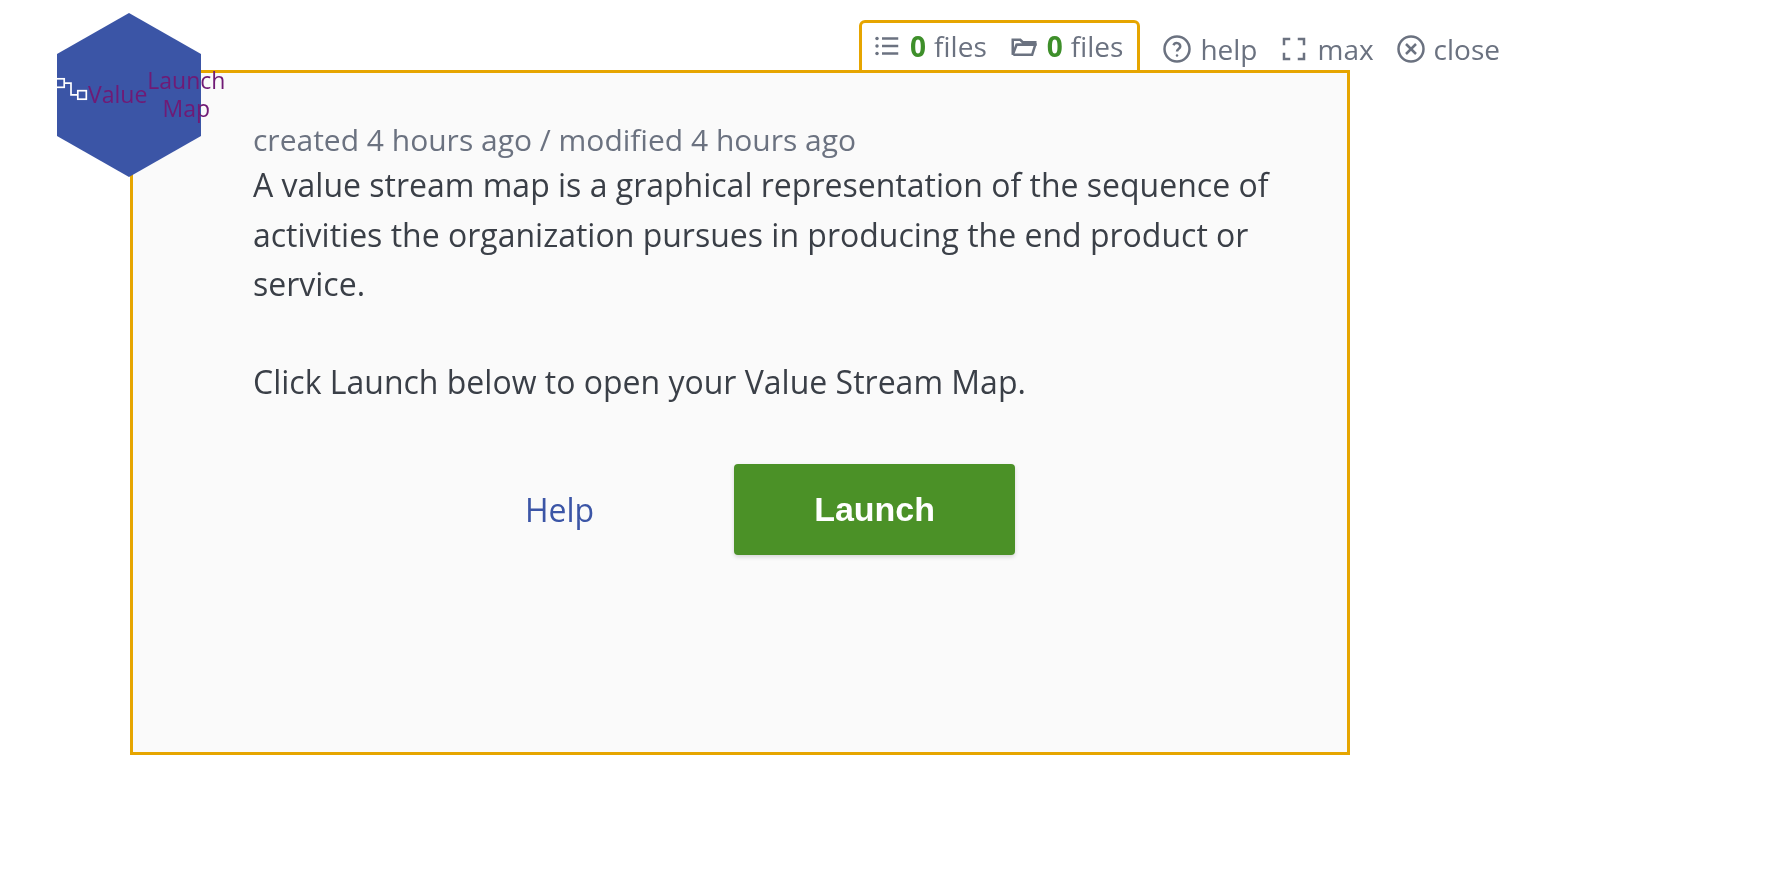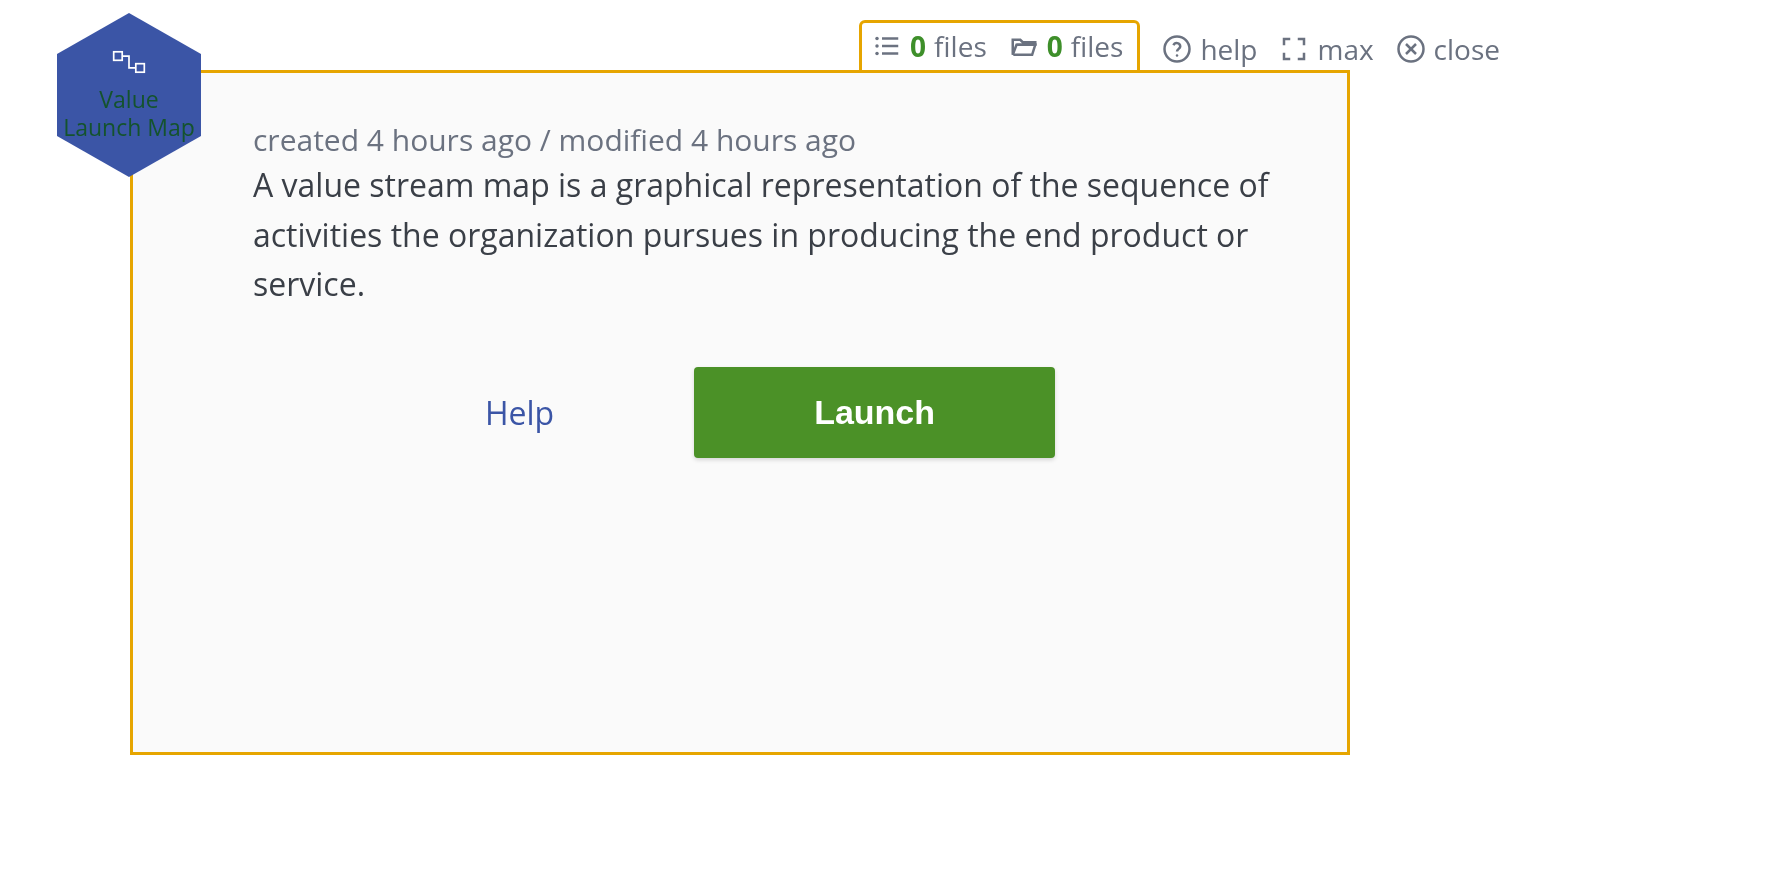--- a/index.html
+++ b/index.html
@@ -81,44 +81,44 @@
     .link-help {
       color: #3b55a6;
       font-size: 32px;
       cursor: pointer;
     }
     .btn-launch {
       background: #4b9127;
       color: #ffffff;
       font-size: 34px;
       font-weight: 700;
-      padding: 26px 120px;
+      padding: 26px 80px;
       border: none;
       border-radius: 4px;
       cursor: pointer;
       box-shadow: 0 2px 4px rgba(0,0,0,.15);
       text-align: right;
     }
 
     
     .hex-badge {
       position: absolute;
       left: 54px;
       top: 10px;
       width: 150px;
       height: 170px;
       z-index: 5;
-      color: #14532d;
+      color: #701a75;
       text-align: center;
       font-size: 23px;
       line-height: 1.2;
       display: flex;
-      flex-direction: column;
-      align-items: center;
-      justify-content: center;
+      flex-direction: row;
+      align-items: center;
+      justify-content: space-between;
     }
     .hex-badge svg.hex-shape {
       position: absolute; inset: 0; width: 100%; height: 100%; z-index: -1;
     }
     .hex-badge .mini-icon { margin-bottom: 6px; }
     .hex-badge .mini-icon svg { width: 34px; height: 26px; stroke: #ffffff; fill: none; stroke-width: 2; }
     .hex-badge .label-line { display: block; }
   </style>
 </head>
 <body>
@@ -192,20 +192,21 @@
   <span class="label-line">Value</span>
   <span class="label-line">Launch Map</span>
 </div>
 
 <div class="card">
   <div class="card-inner">
     <div class="meta">created 4 hours ago / modified 4 hours ago</div>
 
     <div class="body-text">
       <p>A value stream map is a graphical representation of the sequence of activities the organization pursues in producing the end product or service.</p>
+      <p>Click Launch below to open your Value Stream Map.</p>
     </div>
 
     <div class="actions">
       <a class="link-help">Help</a>
       <button class="btn-launch">Launch</button>
     </div>
   </div>
 </div>
 
 </body></html>

